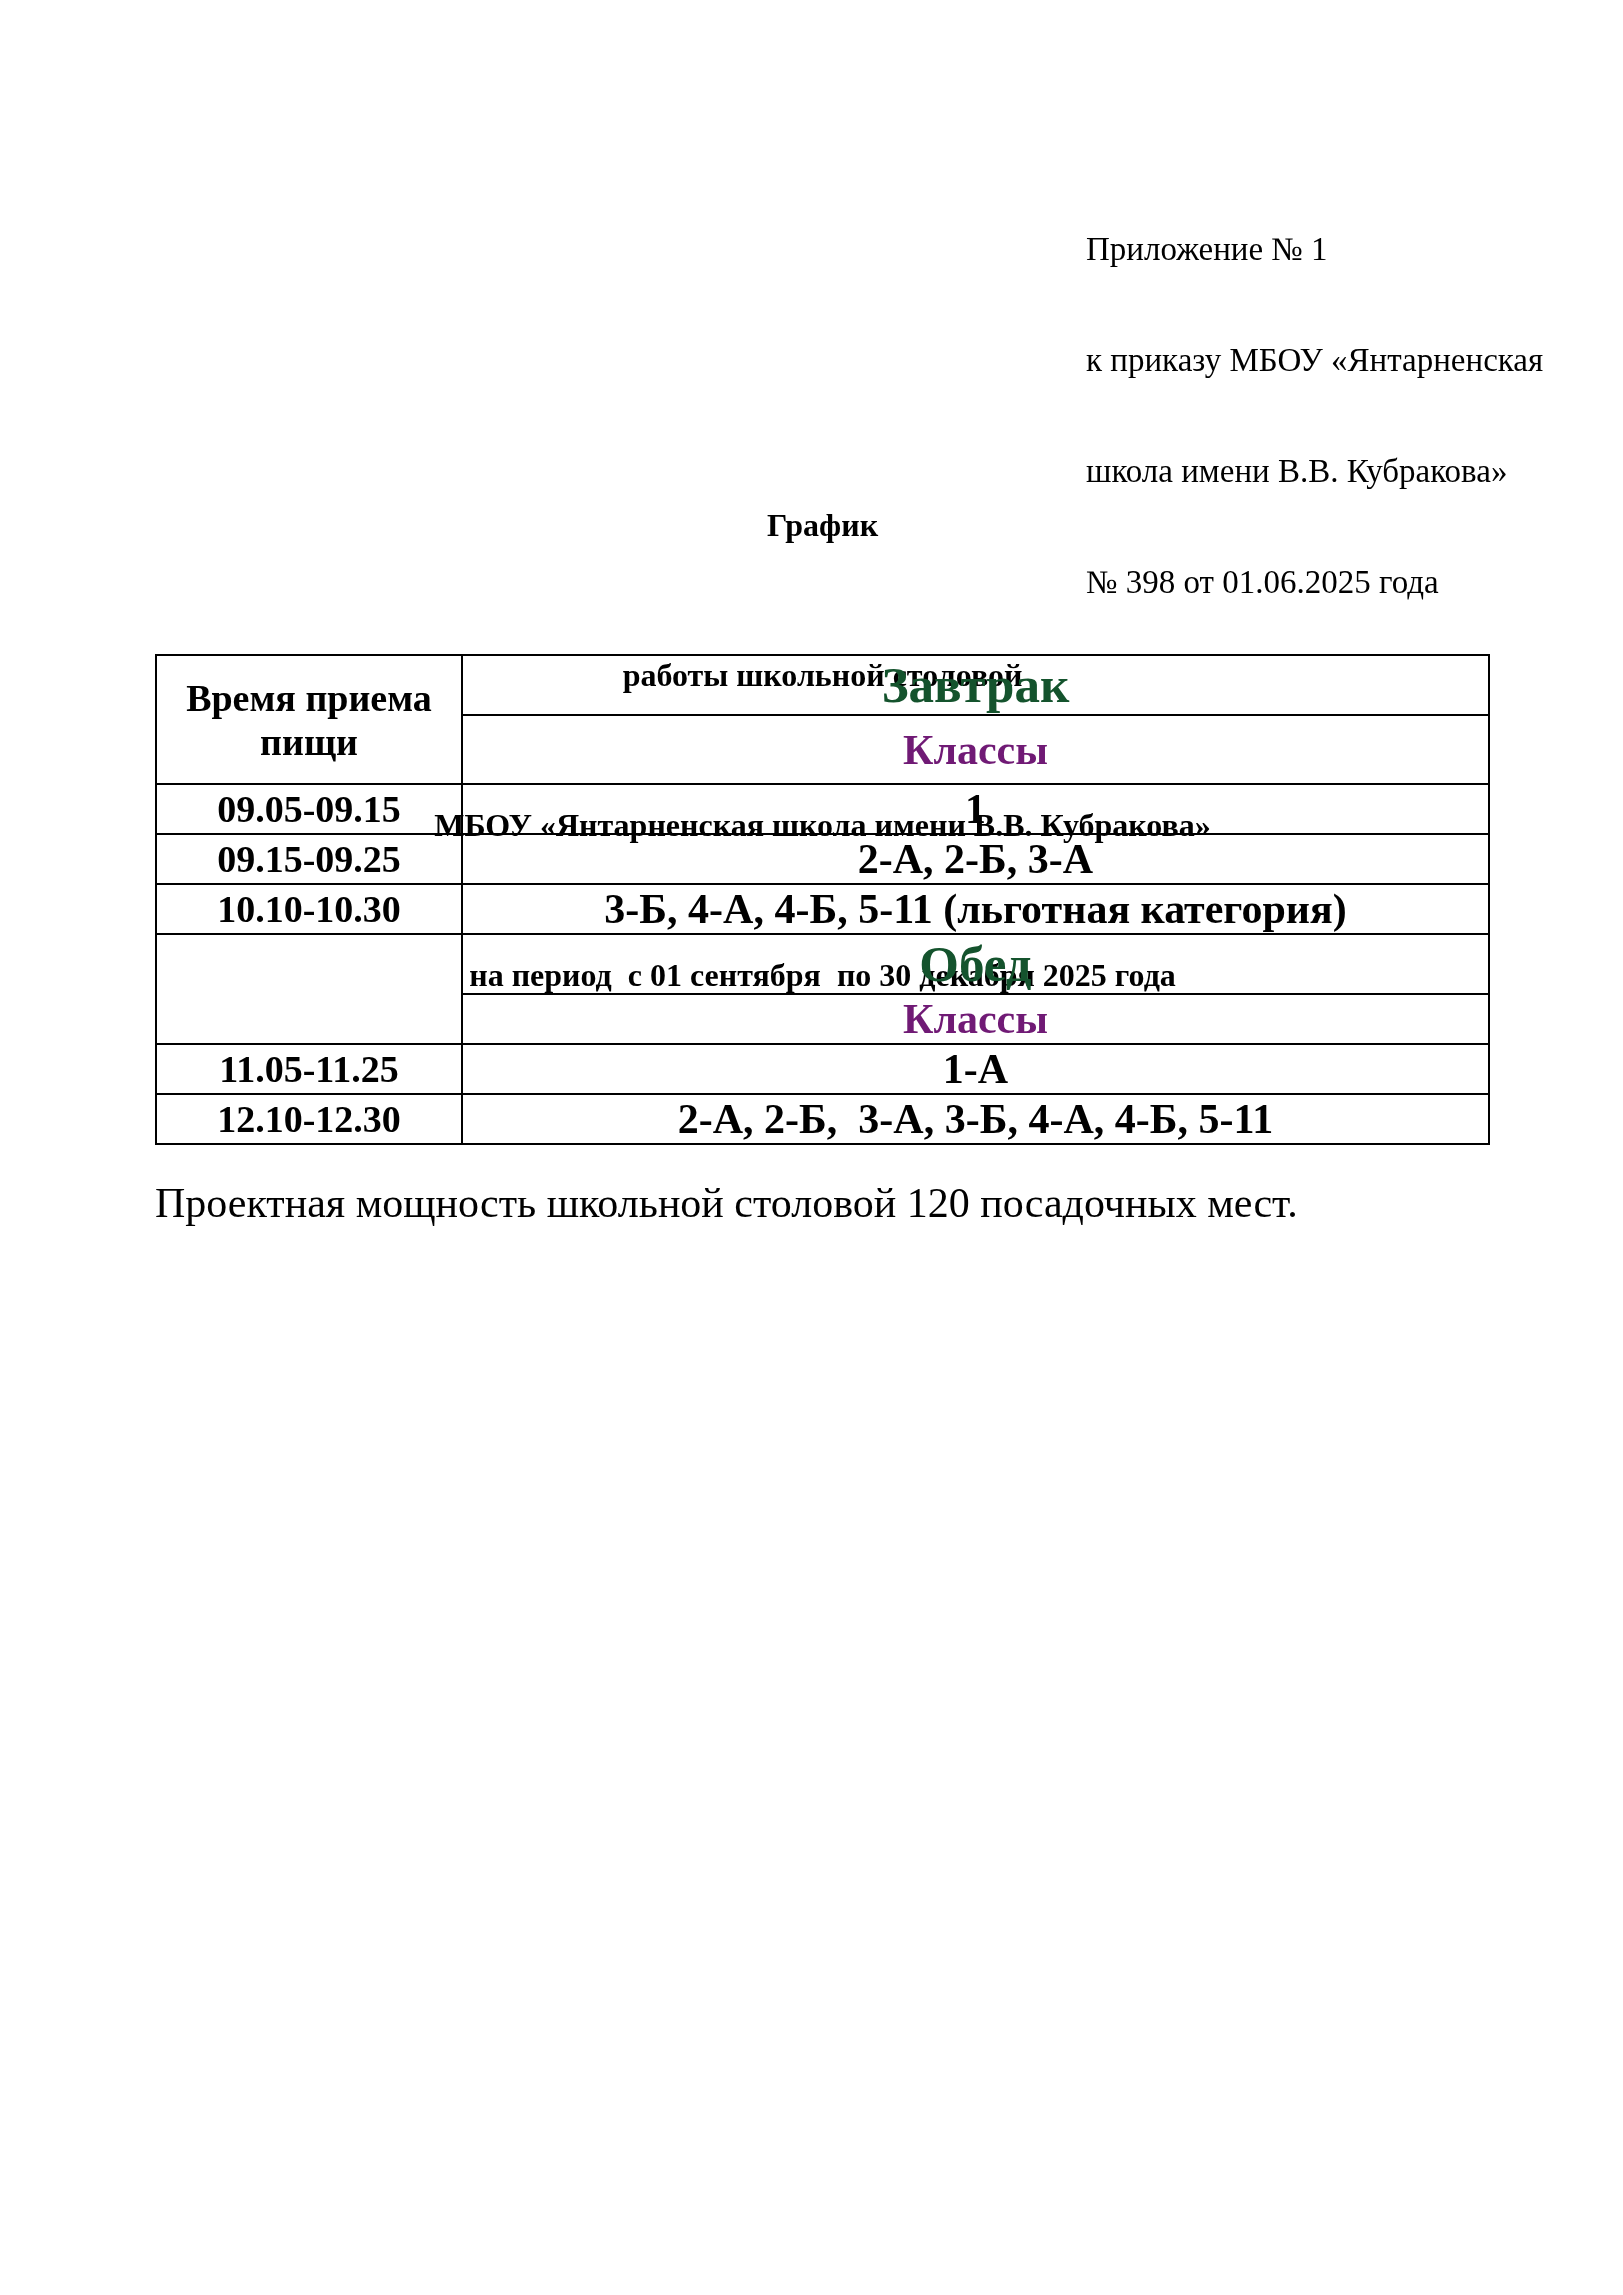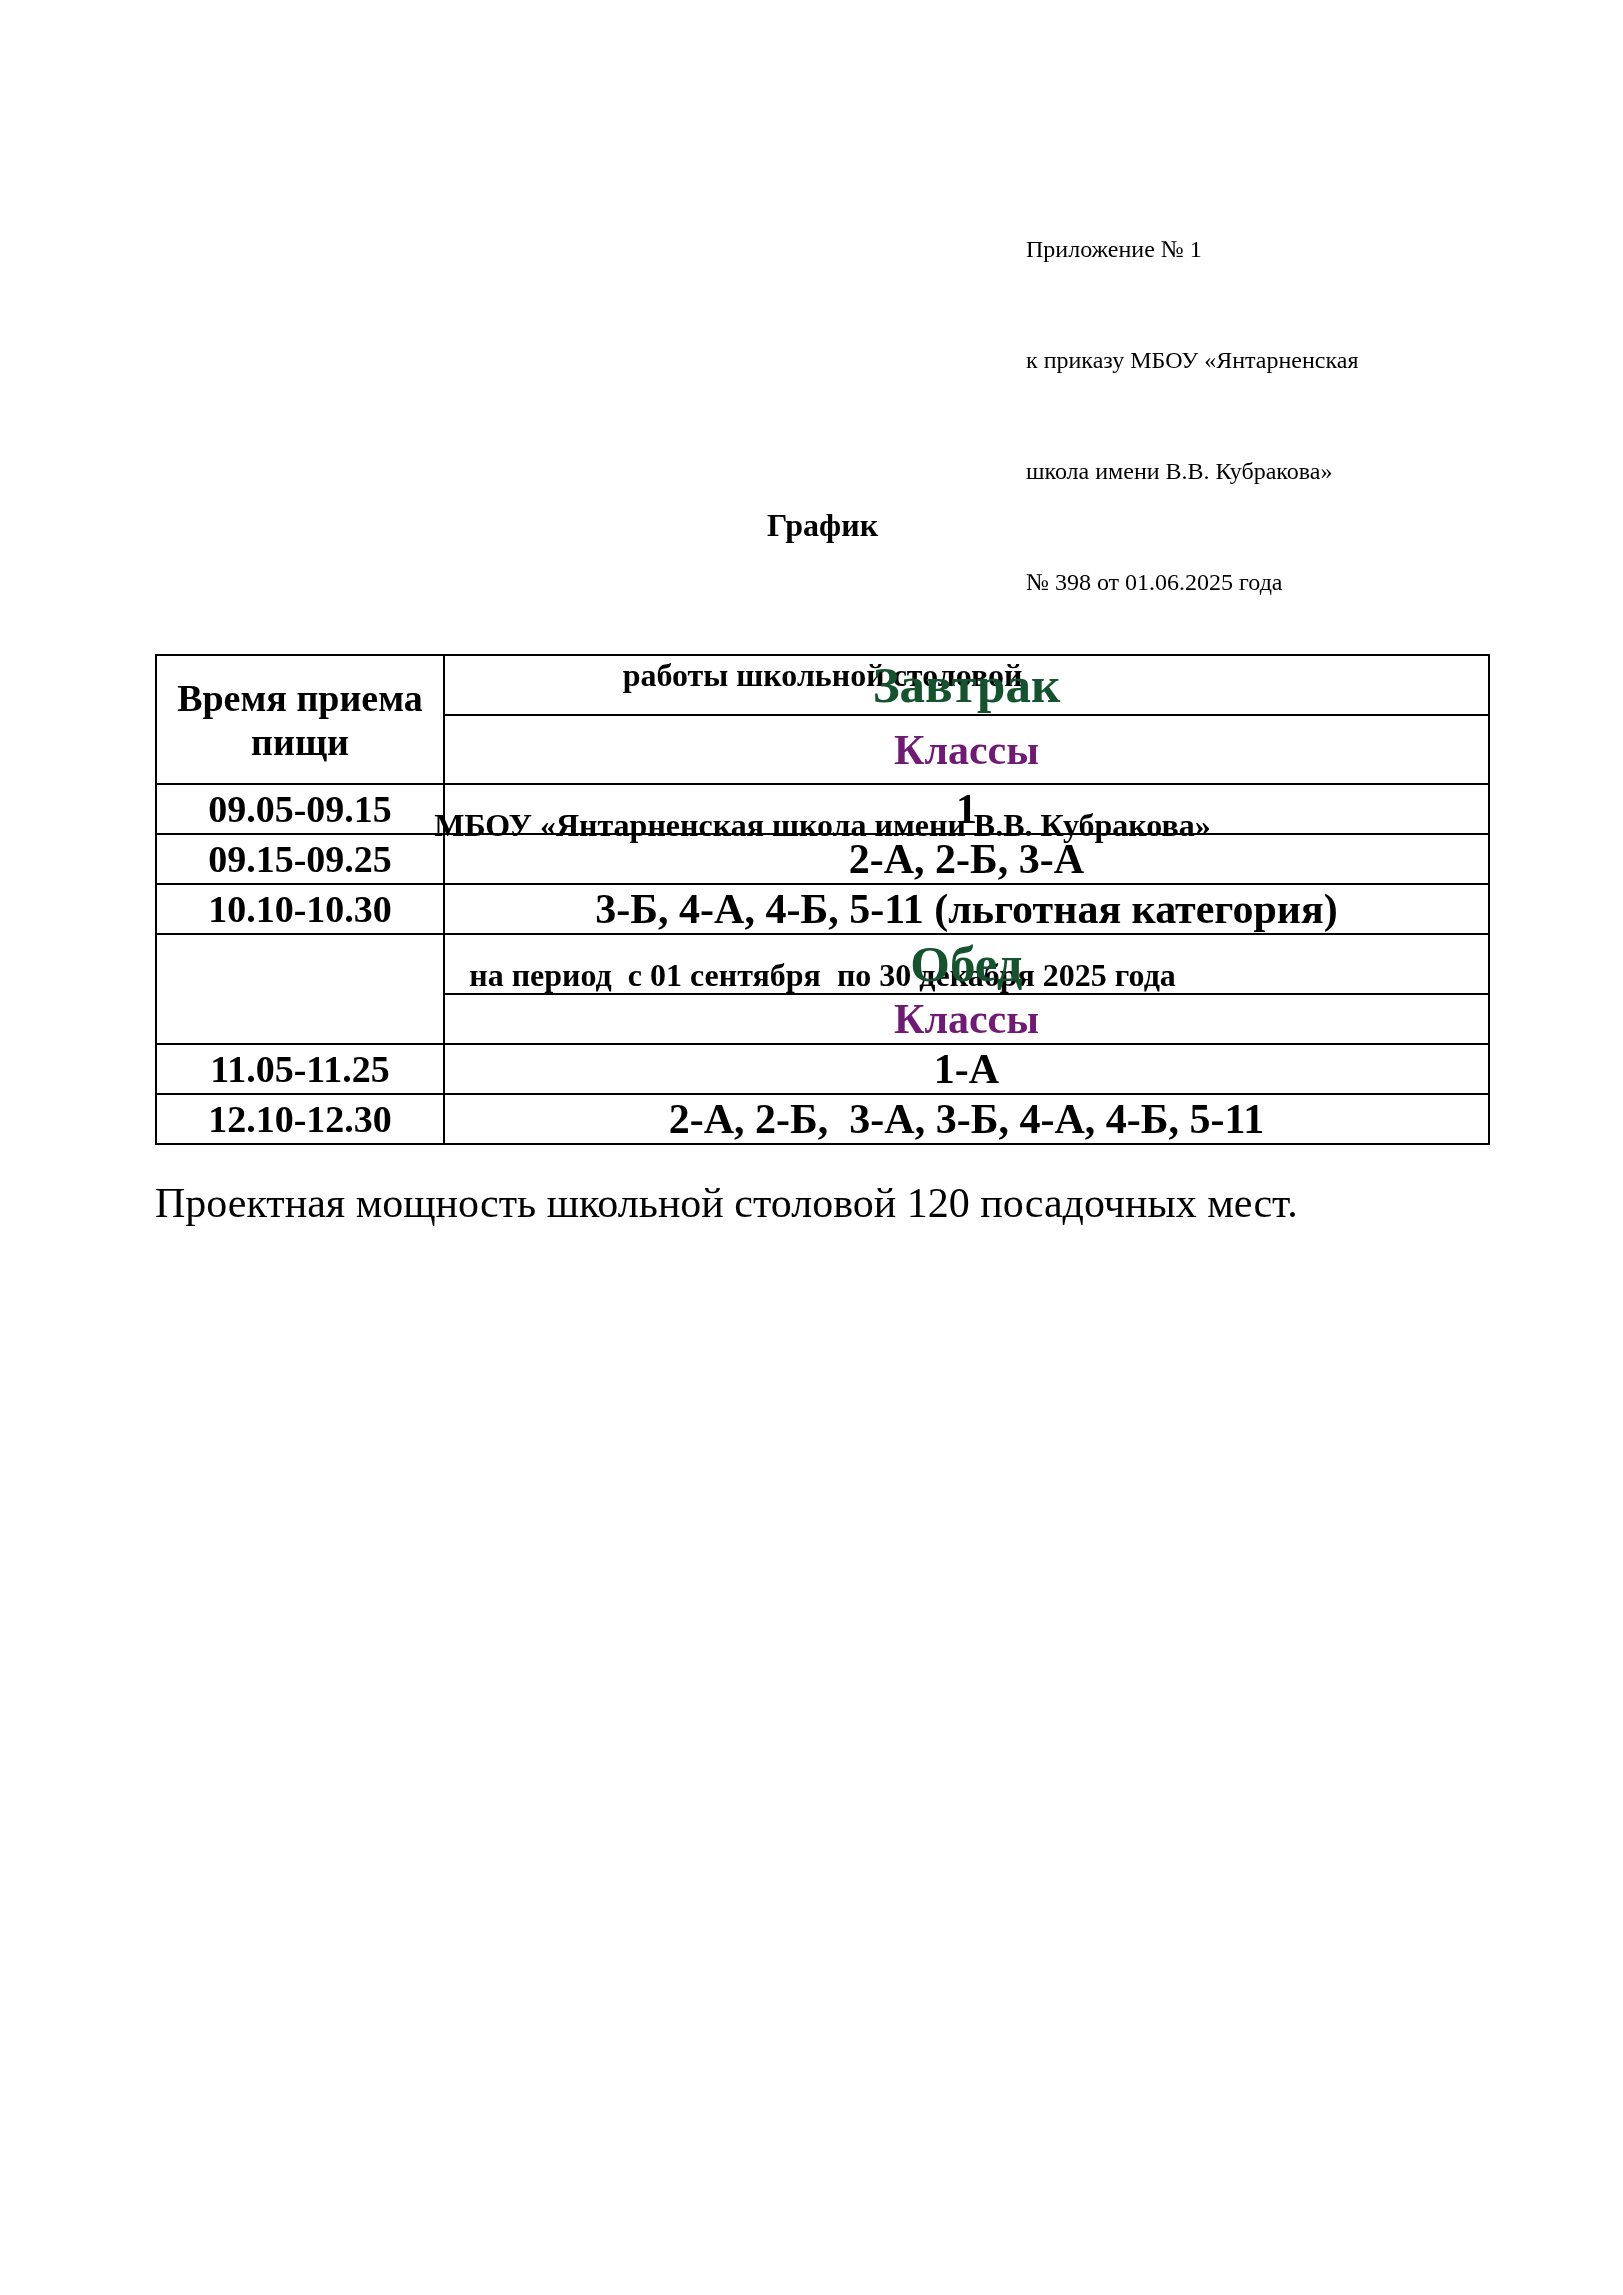--- a/index.html
+++ b/index.html
@@ -16,23 +16,23 @@
   }
   .page {
     position: absolute;
     left: 0; top: 0;
     width: 1623px; height: 2295px;
     background: #ffffff;
   }
   
   .appendix {
     position: absolute;
-    left: 1026px;
+    left: 1086px;
     top: 157px;
-    font-size: 24px;
+    font-size: 33px;
     line-height: 37px;
     font-weight: normal;
     white-space: pre-wrap;
   }
   
   .title {
     position: absolute;
     left: 155px;
     top: 400px;
     width: 1335px;
@@ -48,21 +48,21 @@
     left: 155px;
     top: 654px;
     width: 1335px;
     border-collapse: collapse;
     table-layout: fixed;
   }
   table.schedule td {
     border: 2.6px solid #000000;
     text-align: center;
     vertical-align: middle;
-    padding: 0 11px;
+    padding: 0 20px;
     overflow: hidden;
     white-space: pre-wrap;
   }
   td.col-time { width: 264px; }
   td.time-head {
     font-size: 38px;
     font-weight: bold;
     line-height: 44px;
   }
   td.meal {

